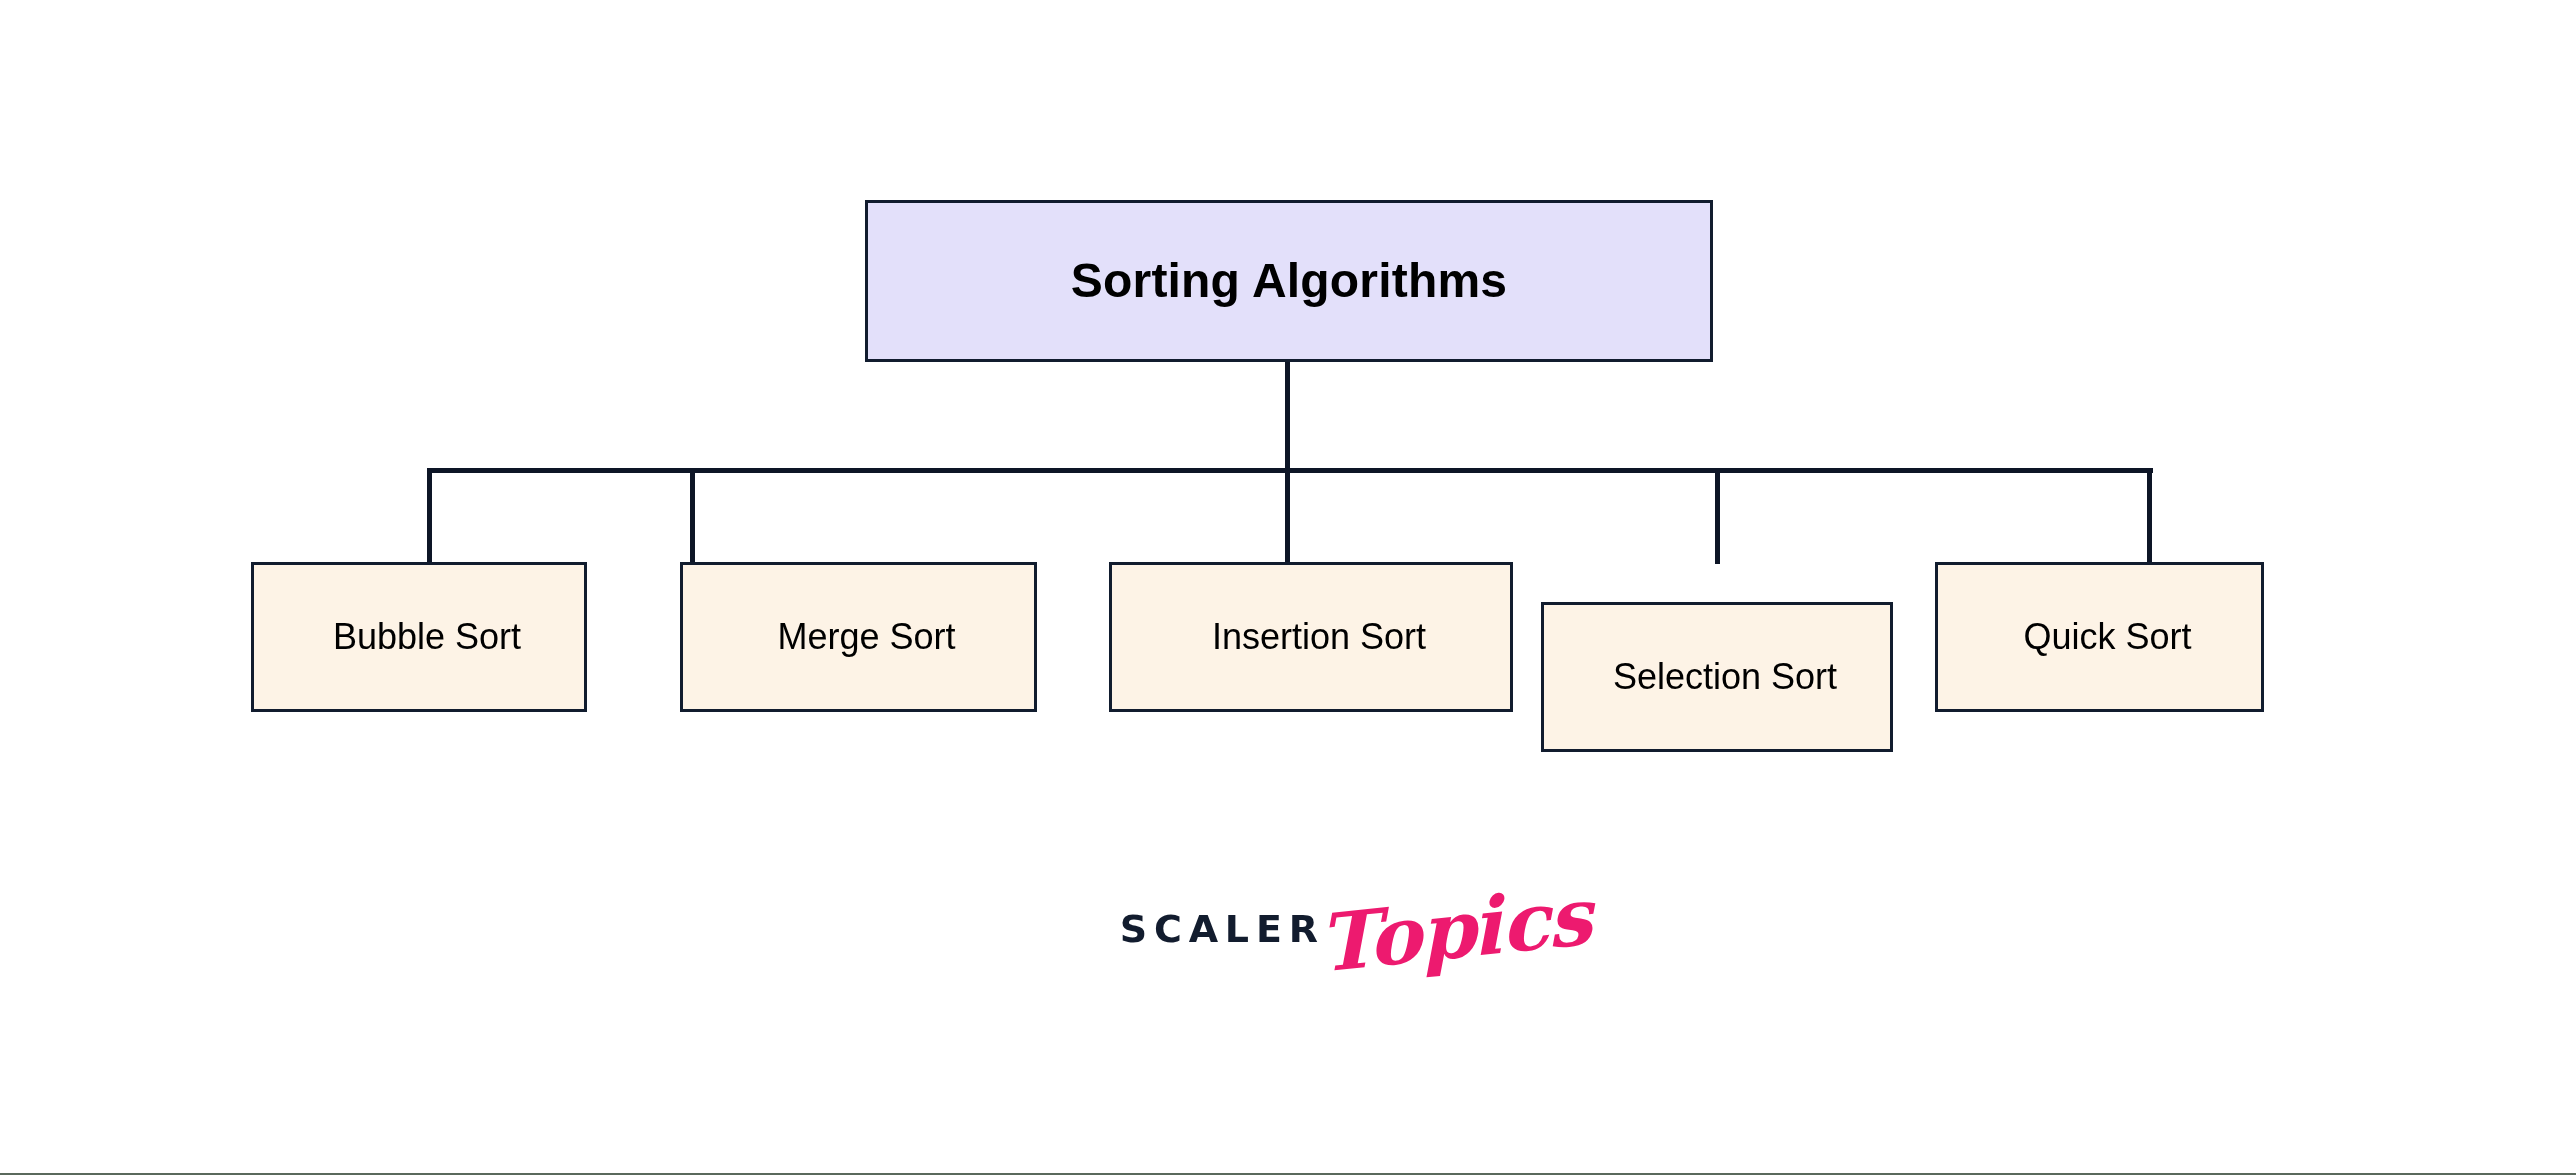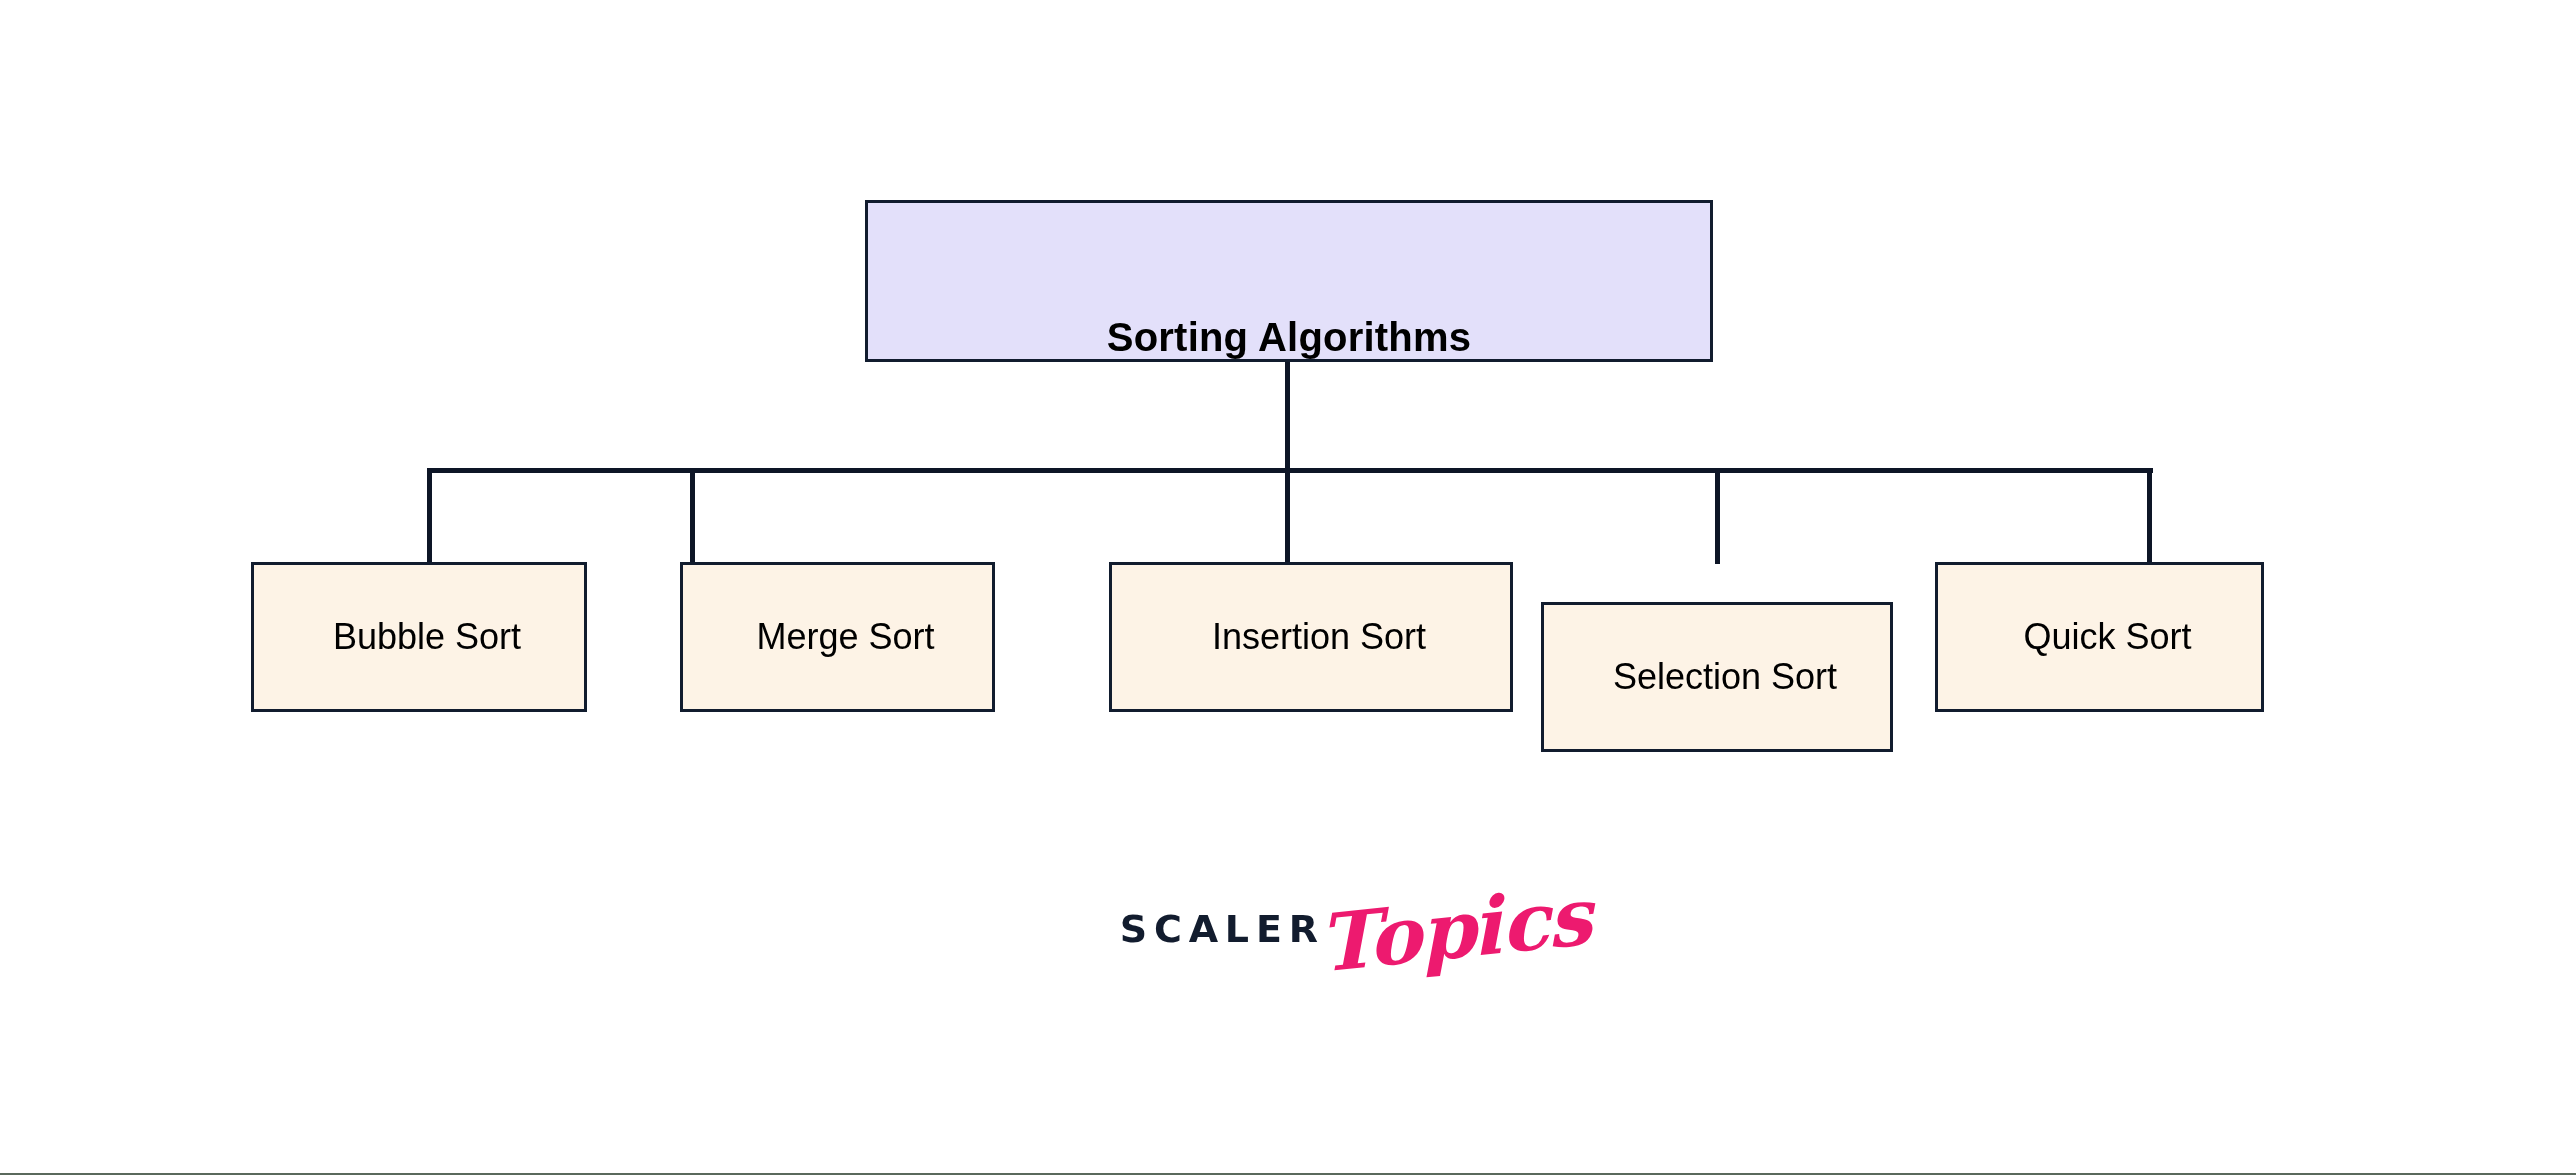--- a/index.html
+++ b/index.html
@@ -43,37 +43,36 @@
     line-height: 1.1;
     color: #000000;
   }
 
   .node-root {
     left: 865px;
     top: 200px;
     width: 848px;
     height: 162px;
     background: #e3e0fa;
-    font-size: 40px;
+    font-size: 48px;
     font-weight: 700;
     letter-spacing: 0.2px;
-    align-items: flex-end;
   }
 
   .node-child {
     top: 562px;
     height: 150px;
     background: #fdf3e6;
     font-size: 36px;
     font-weight: 400;
     padding-left: 16px;
   }
 
   .child-0 { left: 251px;  width: 336px; }
-  .child-1 { left: 680px;  width: 315px; }
+  .child-1 { left: 680px;  width: 357px; }
   .child-2 { left: 1109px; width: 404px; justify-content: center; }
   .child-3 { left: 1541px; width: 352px; margin-top: 40px; }
   .child-4 { left: 1935px; width: 329px; text-align: center; }
 
   
   .conn {
     position: absolute;
     background: #0d1526;
   }
 

